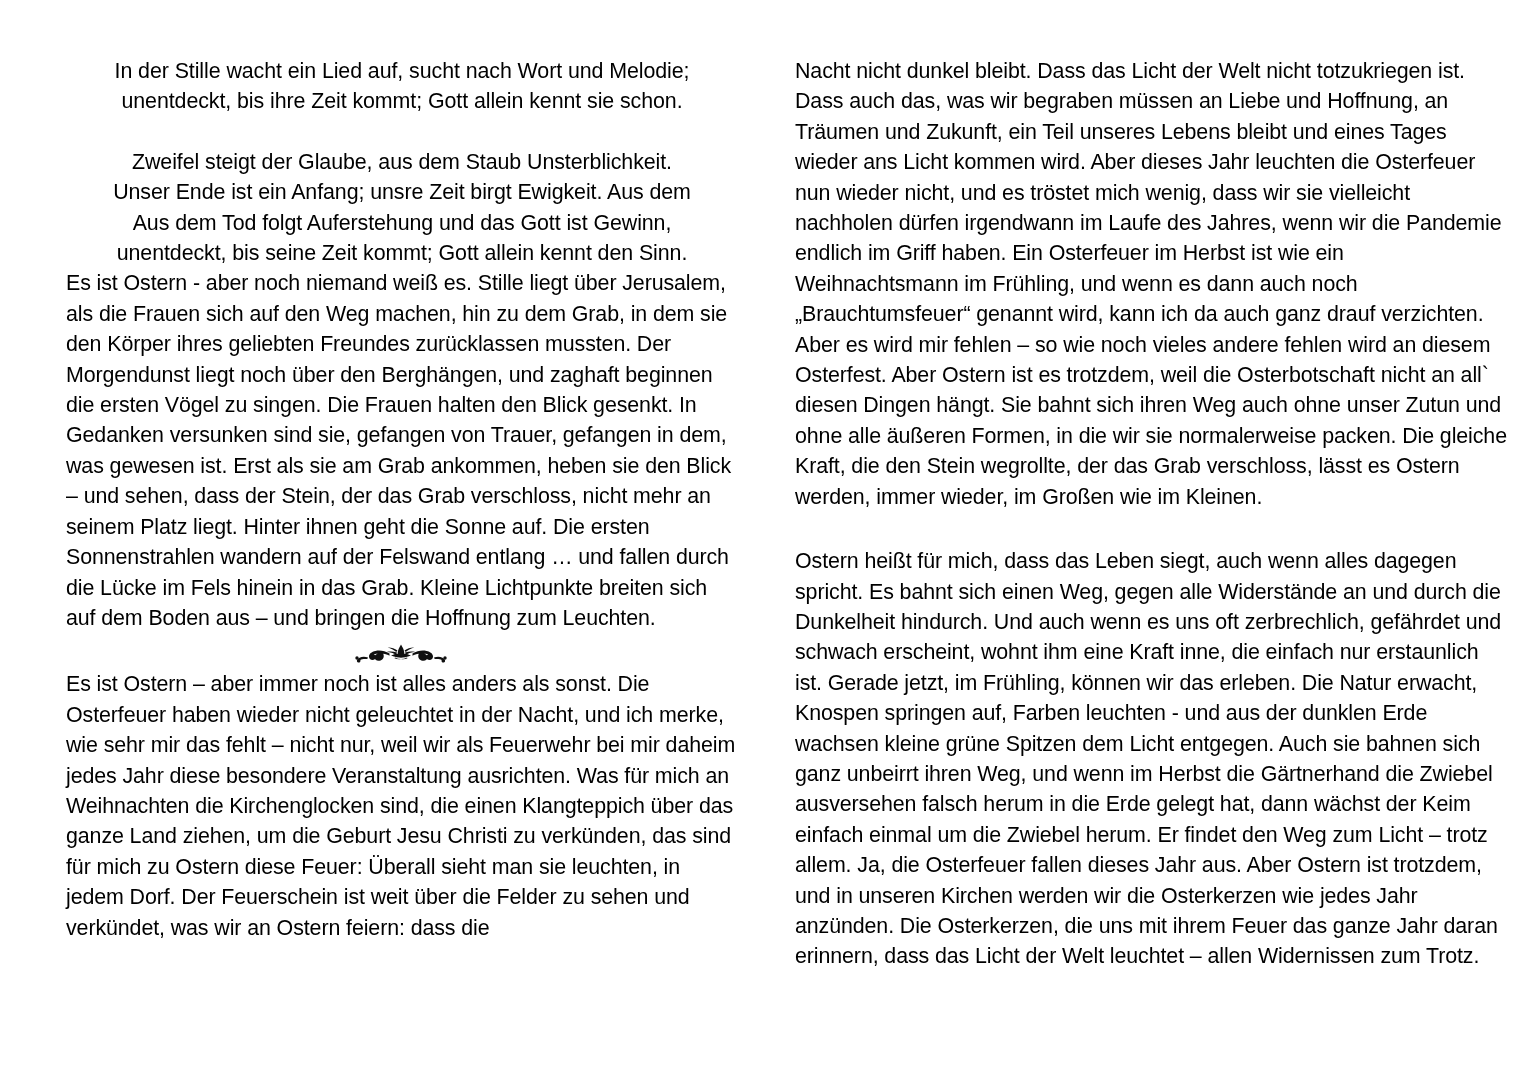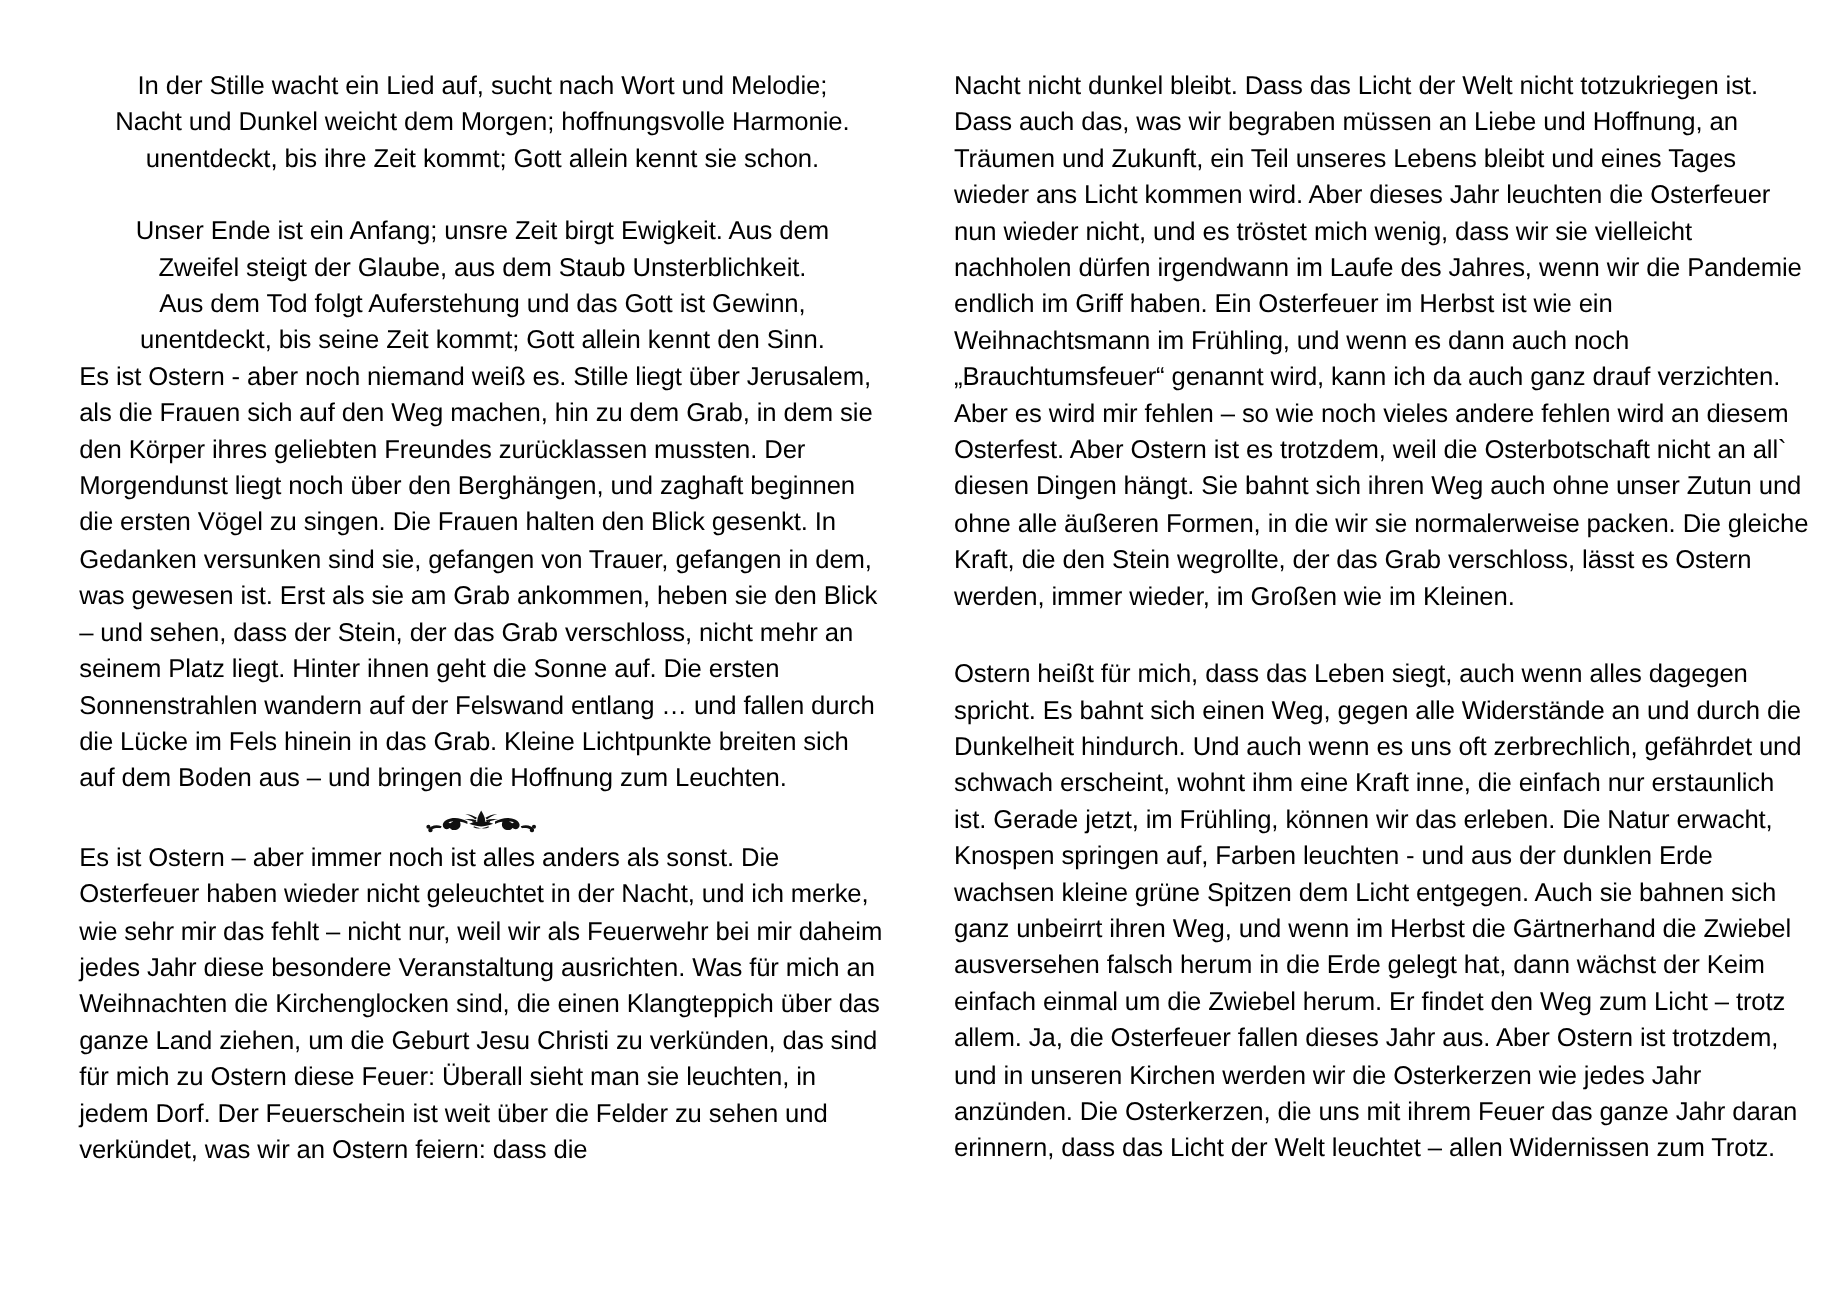--- a/index.html
+++ b/index.html
@@ -117,27 +117,26 @@
 <div class="page">
 
   <div class="columns">
 
     <div class="column column-left">
 
       <div class="poem">
 
         <div class="poem-stanza">
           <span class="poem-line">In der Stille wacht ein Lied auf, sucht nach Wort und Melodie;</span>
-          <span class="poem-line">Nacht und Dunkel weicht dem Morgen; hoffnungsvolle Harmonie.</span>
           <span class="poem-line">unentdeckt, bis ihre Zeit kommt; Gott allein kennt sie schon.</span>
         </div>
 
         <div class="poem-stanza">
+          <span class="poem-line">Zweifel steigt der Glaube, aus dem Staub Unsterblichkeit.</span>
           <span class="poem-line">Unser Ende ist ein Anfang; unsre Zeit birgt Ewigkeit. Aus dem</span>
-          <span class="poem-line">Zweifel steigt der Glaube, aus dem Staub Unsterblichkeit.</span>
           <span class="poem-line">Aus dem Tod folgt Auferstehung und das Gott ist Gewinn,</span>
           <span class="poem-line">unentdeckt, bis seine Zeit kommt; Gott allein kennt den Sinn.</span>
         </div>
 
       </div>
 
 
       <p class="body-par">Es ist Ostern - aber noch niemand weiß es. Stille liegt über Jerusalem, als die Frauen sich auf den Weg machen, hin zu dem Grab, in dem sie den Körper ihres geliebten Freundes zurücklassen mussten. Der Morgendunst liegt noch über den Berghängen, und zaghaft beginnen die ersten Vögel zu singen. Die Frauen halten den Blick gesenkt. In Gedanken versunken sind sie, gefangen von Trauer, gefangen in dem, was gewesen ist. Erst als sie am Grab ankommen, heben sie den Blick – und sehen, dass der Stein, der das Grab verschloss, nicht mehr an seinem Platz liegt. Hinter ihnen geht die Sonne auf. Die ersten Sonnenstrahlen wandern auf der Felswand entlang … und fallen durch die Lücke im Fels hinein in das Grab. Kleine Lichtpunkte breiten sich auf dem Boden aus – und bringen die Hoffnung zum Leuchten.</p>
 
       <div class="ornament-row">

